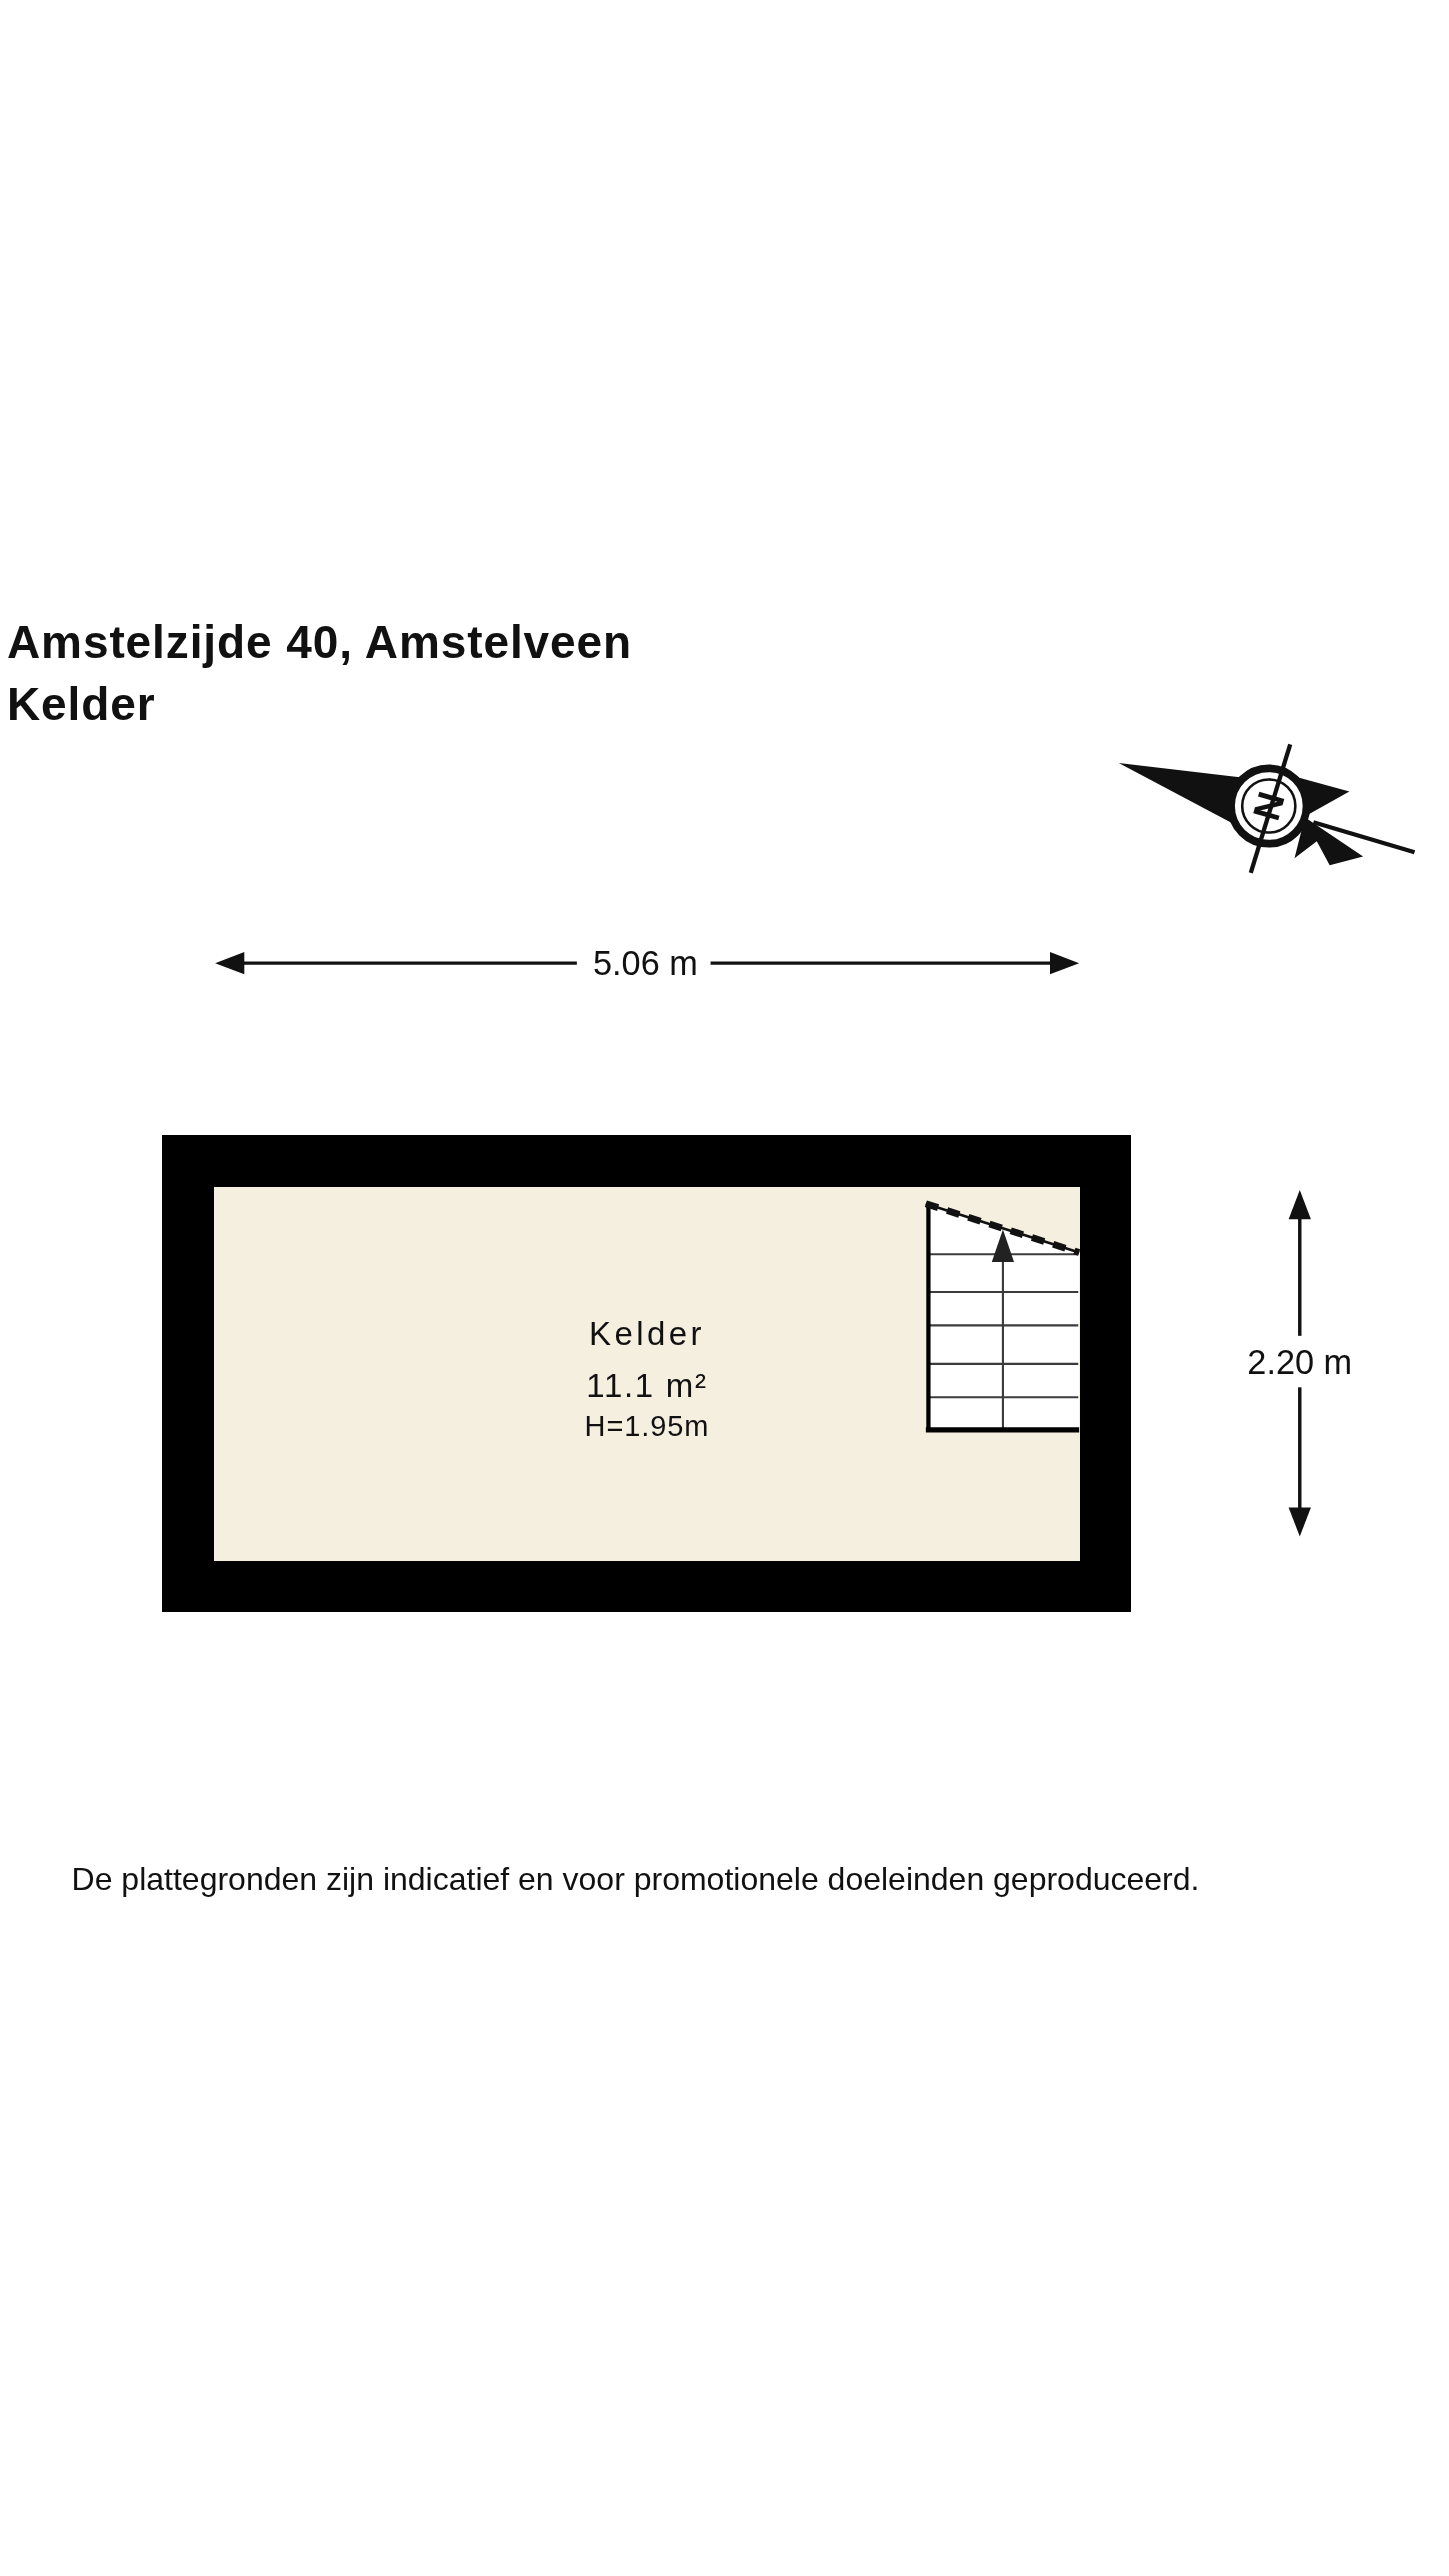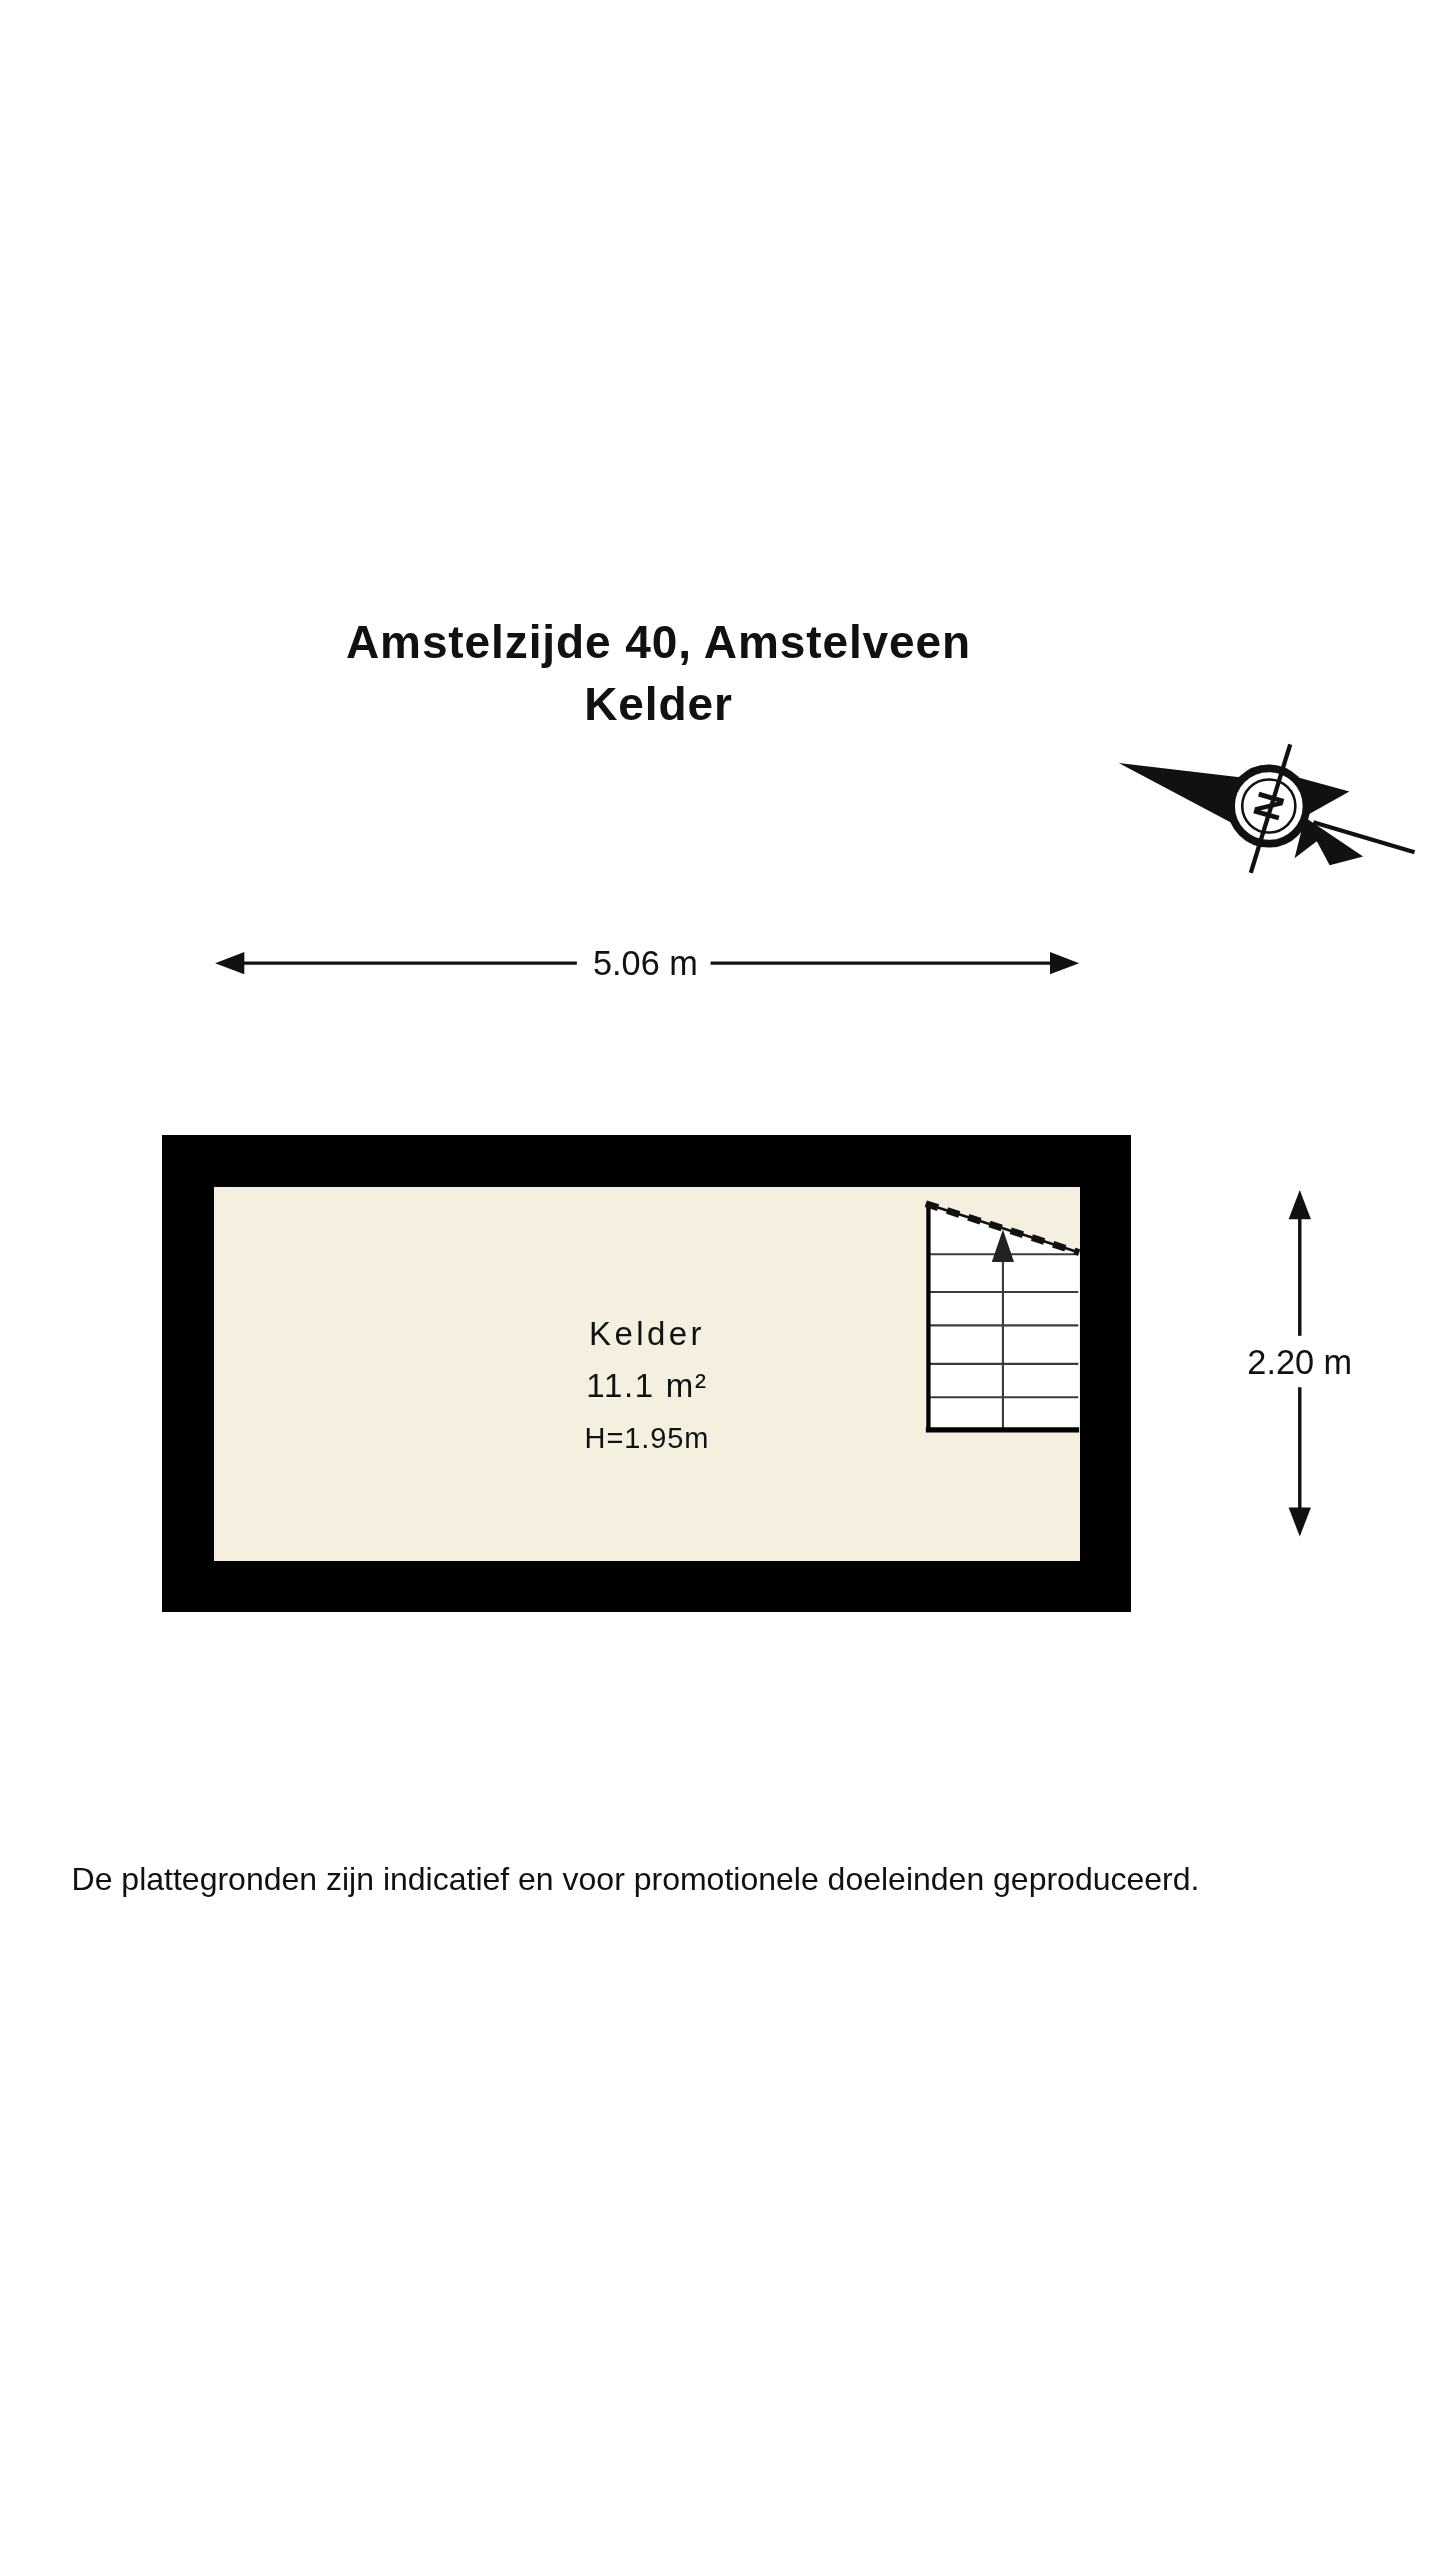--- a/index.html
+++ b/index.html
@@ -6,22 +6,22 @@
   body{
     width:1449px;height:2576px;background:#ffffff;
     font-family:"Liberation Sans", sans-serif;color:var(--ink,#111);
     position:relative;overflow:hidden;
   }
   .page{position:absolute;inset:0;}
 
   
   .title-block{
     position:absolute;left:0;top:611px;width:1317px;
-    text-align:center;font-weight:bold;letter-spacing:0.9px;
-    font-size:46px;line-height:62px;color:var(--ink,#111);
+    font-weight:bold;letter-spacing:0.9px;
+    font-size:46px;line-height:62px;color:var(--ink,#111);padding-left:7px;
   }
 
   
   .compass{position:absolute;left:1099px;top:726px;width:343px;height:172px;}
   .compass .solid{fill:var(--ink,#111);}
   .compass .thinline{stroke:var(--ink,#111);stroke-width:5;fill:none;}
   .compass .ring-outer{fill:#ffffff;stroke:var(--ink,#111);stroke-width:9;}
   .compass .ring-inner{fill:none;stroke:var(--ink,#111);stroke-width:3;}
   .compass text{font-size:44px;font-weight:bold;fill:var(--ink,#111);}
 
@@ -39,21 +39,21 @@
     position:absolute;left:162px;top:1135px;width:969px;height:477px;
     background:var(--wall,#000);
   }
   .room{
     position:absolute;left:52px;top:52px;width:866px;height:374px;
     background:var(--floor,#f5efe0);
   }
   .room-label{position:absolute;left:0;top:129px;width:100%;text-align:center;}
   .room-name{font-size:33px;letter-spacing:3.4px;line-height:36px;}
   .room-area{font-size:33px;letter-spacing:1.7px;line-height:34px;margin-top:17px;}
-  .room-height{font-size:29px;letter-spacing:0.9px;line-height:33px;margin-top:19px;}
+  .room-height{font-size:29px;letter-spacing:0.9px;line-height:33px;margin-top:7px;}
 
   
   .stairs{position:absolute;left:919px;top:1194px;width:167px;height:249px;}
   .stairs .well{fill:var(--stairs-fill,#fff);}
   .stairs .tread{stroke:#3c3c3c;stroke-width:2.5;}
   .stairs .rail{stroke:#3c3c3c;stroke-width:2.5;}
   .stairs .edge{stroke:var(--wall,#000);}
   .stairs .cut-solid{stroke:var(--ink,#111);stroke-width:3;}
   .stairs .cut-dash{stroke:var(--ink,#111);stroke-width:8;stroke-dasharray:15 11;}
   .stairs .up-arrow{fill:#222;}

